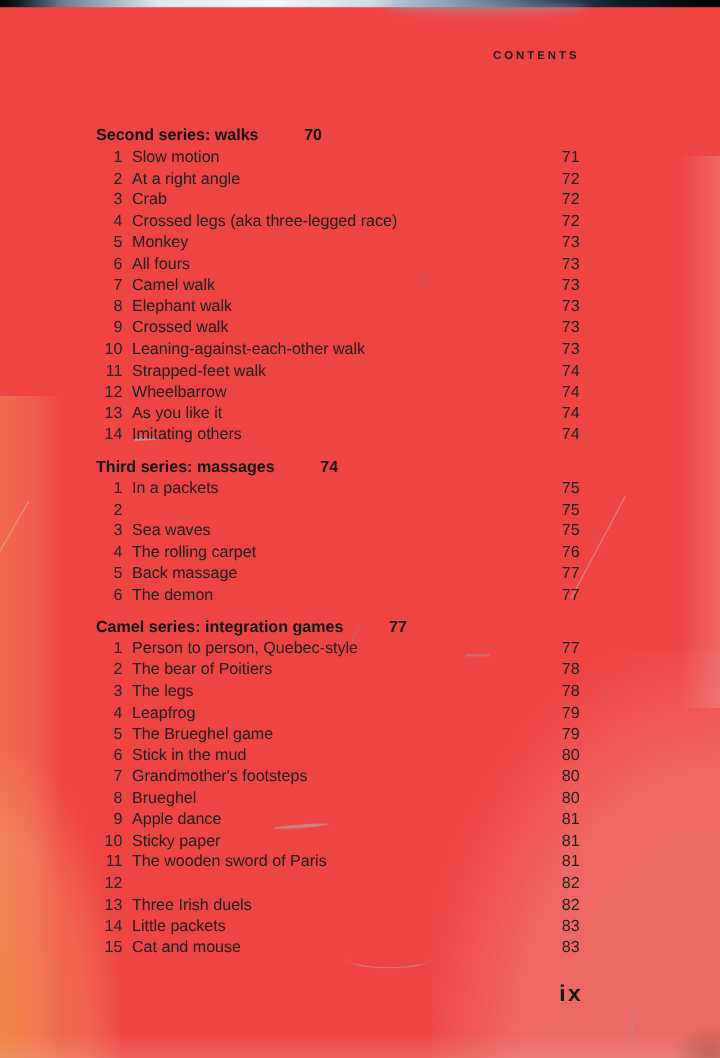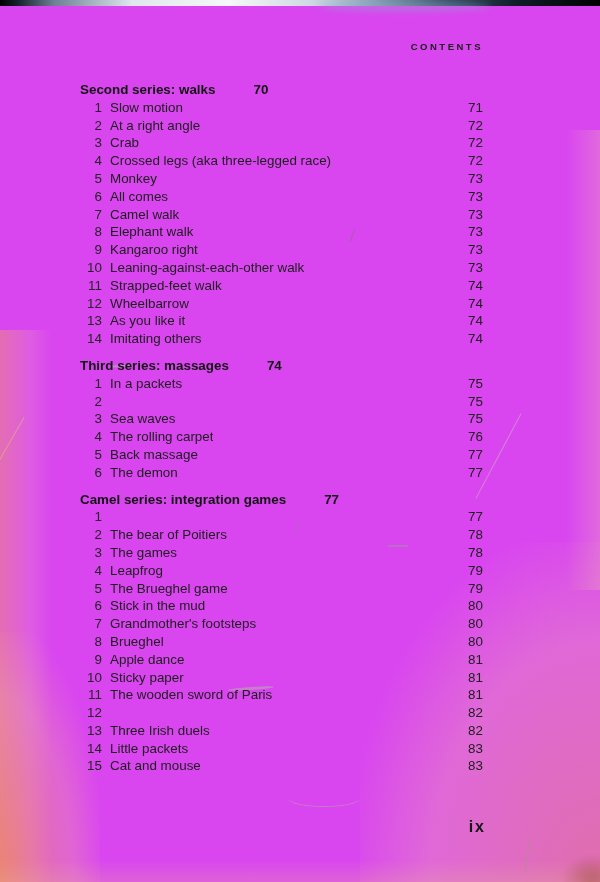--- a/index.html
+++ b/index.html
@@ -5,21 +5,21 @@
   html,body{margin:0;padding:0;}
   body{
     width:600px;height:882px;
     background:#f2f0ed;
     font-family:"Liberation Sans",sans-serif;
     overflow:hidden;
   }
   .scan-page{
     position:relative;
     width:600px;height:882px;
-    background:#d946ef;
+    background:#ef4444;
     overflow:hidden;
   }
   
   .top-band{
     position:absolute;left:0;top:0;width:600px;height:6px;
     background:linear-gradient(to right,
       #000 0%, #17222d 3%, #6d8096 9%, #dfe6ec 22%, #f6f8f9 38%,
       #cdd8e2 52%, #8aa2b8 62%, #3d546c 74%, #101d2a 86%, #000 100%);
   }
   .top-smudge{
@@ -62,34 +62,34 @@
   .a-curve-bottom{left:288px;top:790px;width:72px;height:16px;border-bottom:1px solid #b3a99c;border-radius:50%;opacity:.6;}
   .a-diag-right{left:498px;top:408px;width:1px;height:96px;background:#ccc5bd;transform:rotate(28deg);opacity:.5;}
   .a-diag-left{left:10px;top:414px;width:1px;height:54px;background:#dcb28c;transform:rotate(30deg);opacity:.65;}
   
   .contents-header{
     position:absolute;top:41px;right:117px;
     font-size:9.5px;font-weight:bold;letter-spacing:2.5px;
     color:#1c1c1c;
   }
   .toc{
-    position:absolute;left:80px;top:81px;width:403px;
+    position:absolute;left:80px;top:104px;width:403px;
     font-size:13.4px;color:#1d1d1d;
   }
   .toc-section{margin:0;}
   .toc-section + .toc-section{margin-top:9px;}
   .row{display:flex;align-items:baseline;height:17.8px;line-height:17.8px;white-space:nowrap;}
   .row.head{font-weight:bold;color:#141414;}
   .num{width:22px;margin-right:8px;text-align:right;color:#242424;}
   .ttl{flex:0 1 auto;overflow:hidden;}
   .pg{margin-left:auto;text-align:right;}
   .row.head .pg{font-weight:bold;margin-left:38px;}
   .folio{
     position:absolute;top:818px;right:114px;
-    font-size:16px;font-weight:bold;letter-spacing:2px;color:#161616;
+    font-size:19px;font-weight:bold;letter-spacing:2px;color:#161616;
   }
 </style>
 </head>
 <body>
 
 <div class="scan-page">
 
   <div class="top-band"></div>
   <div class="top-smudge"></div>
   <div class="edge-left"></div>
@@ -137,36 +137,36 @@
           <span class="ttl">Crossed legs (aka three-legged race)</span>
           <span class="pg">72</span>
         </div>
         <div class="row item">
           <span class="num">5</span>
           <span class="ttl">Monkey</span>
           <span class="pg">73</span>
         </div>
         <div class="row item">
           <span class="num">6</span>
-          <span class="ttl">All comes</span>
+          <span class="ttl">All fours</span>
           <span class="pg">73</span>
         </div>
         <div class="row item">
           <span class="num">7</span>
           <span class="ttl">Camel walk</span>
           <span class="pg">73</span>
         </div>
         <div class="row item">
           <span class="num">8</span>
           <span class="ttl">Elephant walk</span>
           <span class="pg">73</span>
         </div>
         <div class="row item">
           <span class="num">9</span>
-          <span class="ttl">Kangaroo right</span>
+          <span class="ttl">Crossed walk</span>
           <span class="pg">73</span>
         </div>
         <div class="row item">
           <span class="num">10</span>
           <span class="ttl">Leaning-against-each-other walk</span>
           <span class="pg">73</span>
         </div>
         <div class="row item">
           <span class="num">11</span>
           <span class="ttl">Strapped-feet walk</span>
@@ -223,30 +223,31 @@
           <span class="pg">77</span>
         </div>
       </div>
       <div class="toc-section">
         <div class="row head">
           <span class="ttl">Camel series: integration games</span>
           <span class="pg">77</span>
         </div>
         <div class="row item">
           <span class="num">1</span>
+          <span class="ttl">Person to person, Quebec-style</span>
           <span class="pg">77</span>
         </div>
         <div class="row item">
           <span class="num">2</span>
           <span class="ttl">The bear of Poitiers</span>
           <span class="pg">78</span>
         </div>
         <div class="row item">
           <span class="num">3</span>
-          <span class="ttl">The games</span>
+          <span class="ttl">The legs</span>
           <span class="pg">78</span>
         </div>
         <div class="row item">
           <span class="num">4</span>
           <span class="ttl">Leapfrog</span>
           <span class="pg">79</span>
         </div>
         <div class="row item">
           <span class="num">5</span>
           <span class="ttl">The Brueghel game</span>

